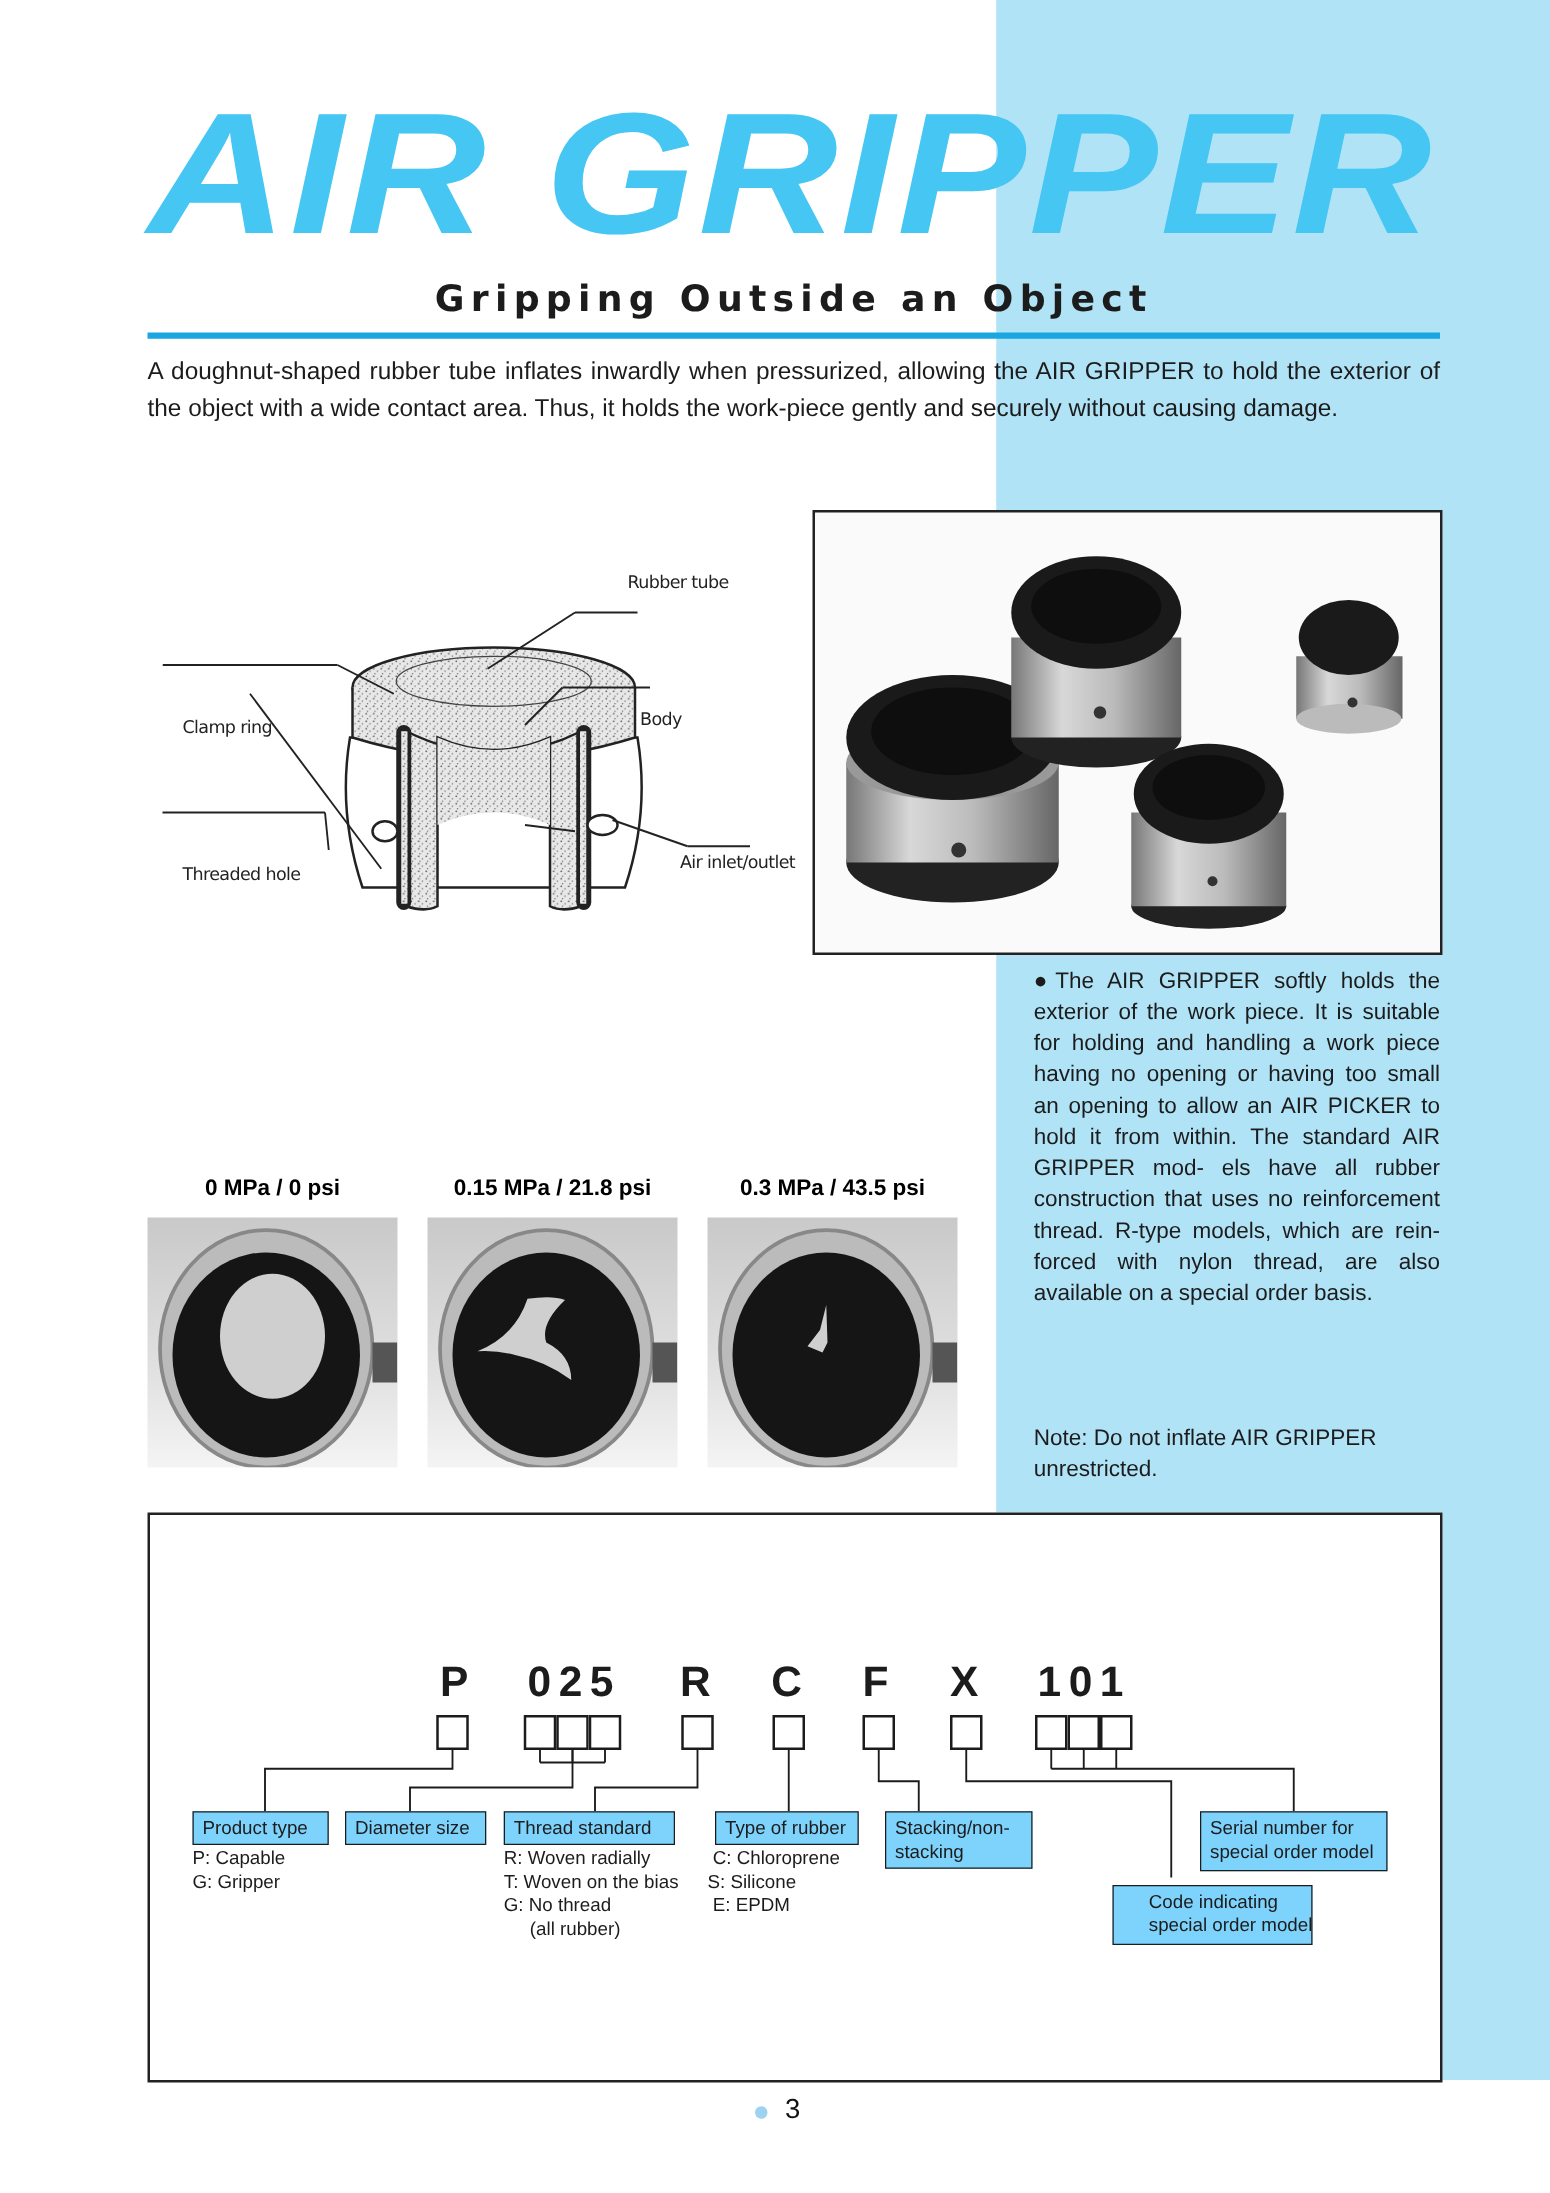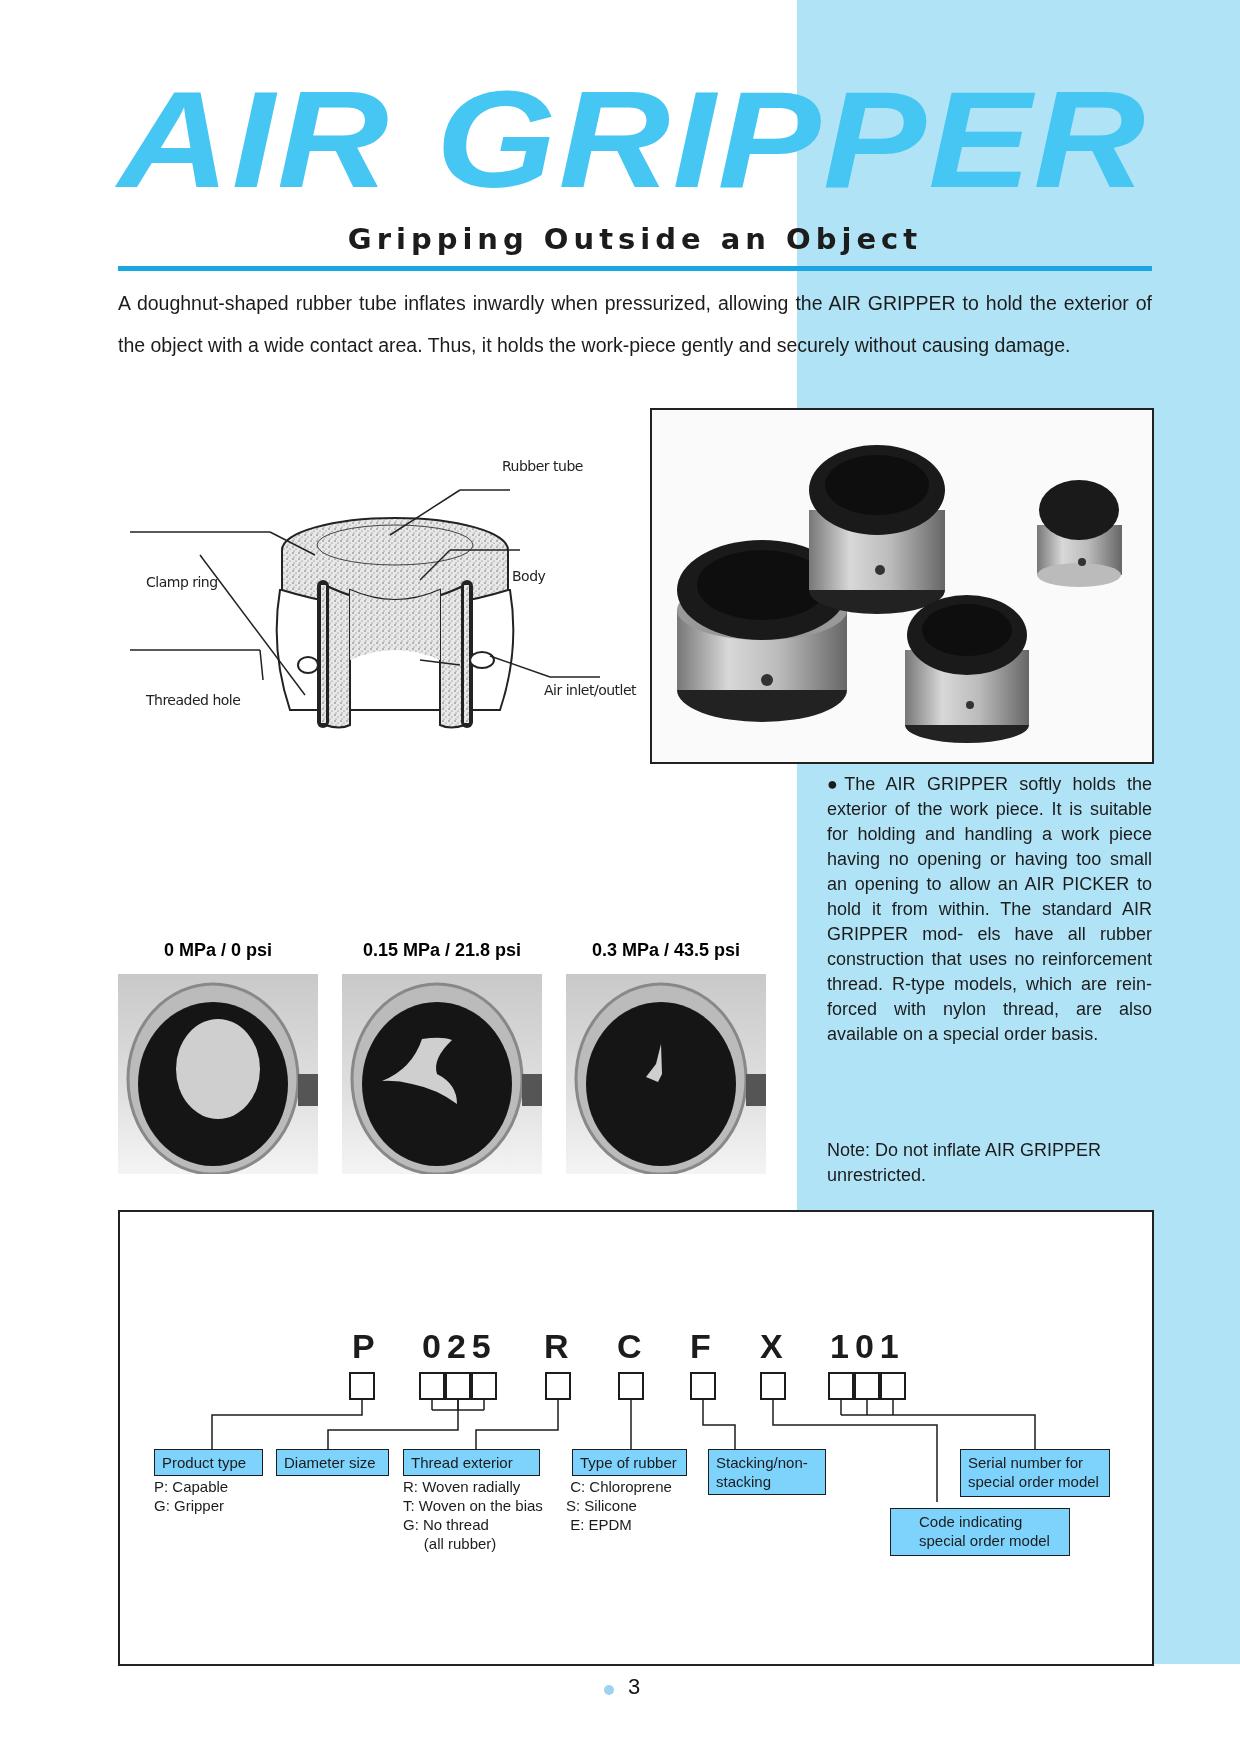--- a/index.html
+++ b/index.html
@@ -1,21 +1,21 @@
 <!DOCTYPE html>
 <html><head>
 <meta charset="utf-8">
 <style>
   html, body { margin: 0; padding: 0; }
   body { width: 1240px; height: 1754px; position: relative; background: #ffffff; overflow: hidden; font-family: "Liberation Sans", sans-serif; color: #222; }
   .blue-panel { position: absolute; left: 797px; top: 0; width: 443px; height: 1664px; background: #b1e3f7; }
   .title { position: absolute; left: 118px; top: 70px; font-family: "Liberation Sans", sans-serif; font-weight: bold; font-style: italic; font-size: 138px; letter-spacing: 2px; color: #45c6f3; line-height: 1; transform: scaleX(1.12); transform-origin: left top; white-space: nowrap; }
   .subtitle { position: absolute; left: 118px; width: 1034px; top: 222px; text-align: center; font-family: "DejaVu Sans", sans-serif; font-weight: bold; font-size: 29px; letter-spacing: 5px; color: #1c1c1c; }
   .rule { position: absolute; left: 118px; top: 266px; width: 1034px; height: 5px; background: #1aa6e0; }
-  .intro { position: absolute; left: 118px; top: 282px; width: 1034px; font-family: "Liberation Sans", sans-serif; font-size: 19.5px; line-height: 42px; text-align: justify; color: #1c1c1c; }
+  .intro { position: absolute; left: 118px; top: 282px; width: 1034px; font-family: "Liberation Sans", sans-serif; font-size: 19.5px; line-height: 30px; text-align: justify; color: #1c1c1c; }
   .diagram { position: absolute; left: 130px; top: 450px; width: 530px; height: 290px; }
   .diagram svg { width: 100%; height: 100%; }
   .diagram-label { position: absolute; font-family: "DejaVu Sans", sans-serif; font-size: 14px; color: #222; letter-spacing: -0.5px; white-space: nowrap; }
   .photo-box { position: absolute; left: 650px; top: 408px; width: 500px; height: 352px; border: 2px solid #222; background: #fafafa; overflow: hidden; }
   .side-text { position: absolute; left: 827px; top: 772px; width: 325px; font-family: "Liberation Sans", sans-serif; font-size: 18px; line-height: 25px; text-align: justify; color: #1c1c1c; }
   .note-text { position: absolute; left: 827px; top: 1138px; width: 325px; font-family: "Liberation Sans", sans-serif; font-size: 18px; line-height: 25px; color: #1c1c1c; }
   .press-label { position: absolute; top: 940px; width: 200px; text-align: center; font-family: "Liberation Sans", sans-serif; font-weight: bold; font-size: 18px; color: #000000; }
   .press-photo { position: absolute; top: 974px; width: 200px; height: 200px; background: linear-gradient(180deg, #c9c9c9 0%, #e0e0e0 60%, #f4f4f4 100%); overflow: hidden; }
   .config-box { position: absolute; left: 118px; top: 1210px; width: 1032px; height: 452px; border: 2px solid #222; background: #fff; }
   .config-title { position: absolute; left: 0; width: 100%; top: 16px; text-align: center; font-family: "DejaVu Sans", sans-serif; font-weight: bold; font-size: 21px; letter-spacing: 4px; color: #1aa6e0; }
@@ -210,35 +210,35 @@
       <polyline points="721,203 915,203 915,237"></polyline>
     </g>
   </svg>
 
   <div class="field-box" style="left:34px; top:237px; width:109px;">Product type</div>
   <div class="field-desc" style="left:34px; top:265px;">P: Capable
 G: Gripper</div>
 
   <div class="field-box" style="left:156px; top:237px; width:113px;">Diameter size</div>
 
-  <div class="field-box" style="left:283px; top:237px; width:137px;">Thread exterior</div>
+  <div class="field-box" style="left:283px; top:237px; width:137px;">Thread standard</div>
   <div class="field-desc" style="left:283px; top:265px;">R: Woven radially
 T: Woven on the bias
 G: No thread
      (all rubber)</div>
 
   <div class="field-box" style="left:452px; top:237px; width:115px;">Type of rubber</div>
   <div class="field-desc" style="left:446px; top:265px;"> C: Chloroprene
 S: Silicone
  E: EPDM</div>
 
   <div class="field-box" style="left:588px; top:237px; width:118px; height:46px; white-space:pre;">Stacking/non-
 stacking</div>
 
-  <div class="field-box" style="left:770px; top:296px; width:180px; height:48px; white-space:pre;padding-left:28px;">Code indicating
+  <div class="field-box" style="left:770px; top:296px; width:160px; height:48px; white-space:pre;padding-left:28px;">Code indicating
 special order model</div>
 
   <div class="field-box" style="left:840px; top:237px; width:150px; height:48px; white-space:pre;">Serial number for
 special order model</div>
 </div>
 
 <div class="page-dot"></div>
 <div class="page-num" style="left:628px;">3</div>
 
 </body></html>

